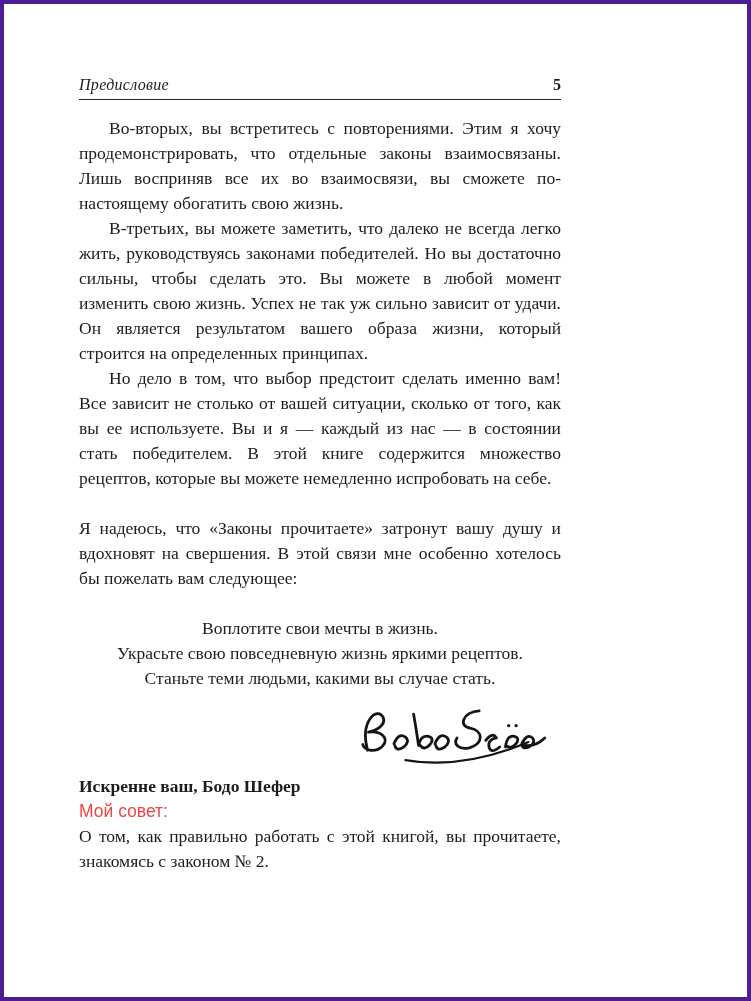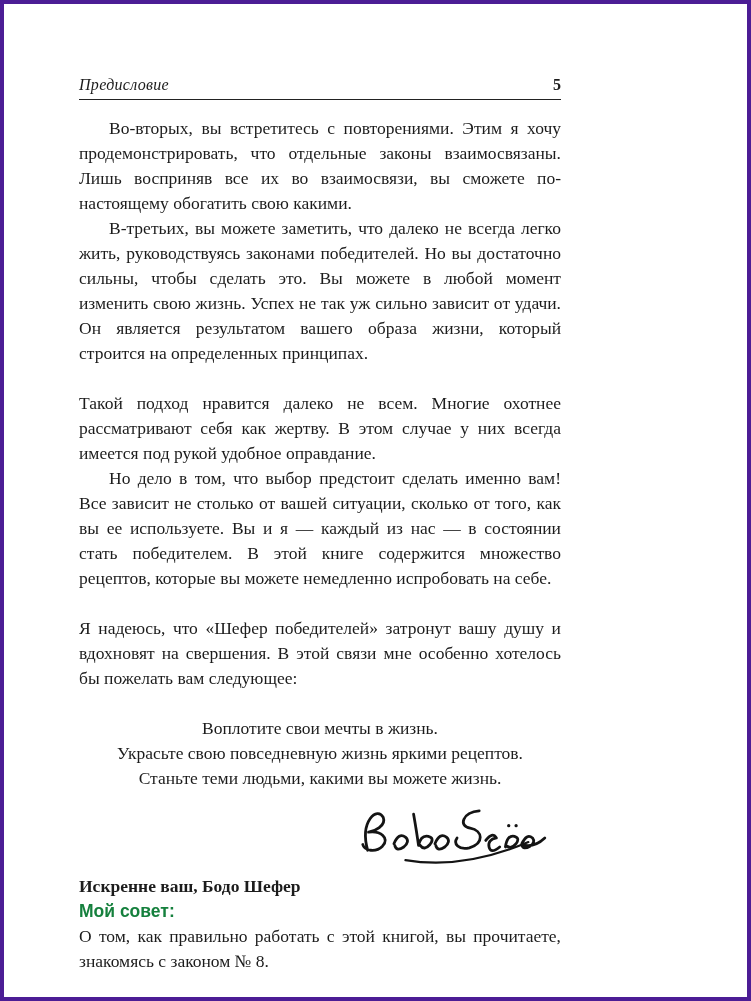--- a/index.html
+++ b/index.html
@@ -62,54 +62,53 @@
   .signature-caption {
     margin: 2px 0 0 0;
     font-size: 17.5px;
     line-height: 25px;
     text-align: right;
     font-weight: bold;
   }
   .advice-heading {
     margin: 30px 0 4px 0;
     font-family: "Liberation Sans", sans-serif;
-    font-weight: bold;
+    font-weight: normal;
     font-size: 17.5px;
     line-height: 24px;
-    color: #15803d;
+    color: #ef4444;
   }
   .advice-body {
     margin: 0;
     font-size: 17.5px;
     line-height: 25px;
     text-align: left;
   }
 </style>
 </head>
 <body>
 
 <div class="page">
 
   <header class="running-head">
     <span class="running-title">Предисловие</span>
     <span class="page-number">5</span>
   </header>
   <hr class="header-rule">
 
   <main class="body-text">
-    <p class="indent">Во-вторых, вы встретитесь с повторениями. Этим я хочу продемонстрировать, что отдельные законы взаимосвязаны. Лишь восприняв все их во взаимосвязи, вы сможете по-настоящему обогатить свою какими.</p>
+    <p class="indent">Во-вторых, вы встретитесь с повторениями. Этим я хочу продемонстрировать, что отдельные законы взаимосвязаны. Лишь восприняв все их во взаимосвязи, вы сможете по-настоящему обогатить свою жизнь.</p>
     <p class="indent">В-третьих, вы можете заметить, что далеко не всегда легко жить, руководствуясь законами победителей. Но вы достаточно сильны, чтобы сделать это. Вы можете в любой момент изменить свою жизнь. Успех не так уж сильно зависит от удачи. Он является результатом вашего образа жизни, который строится на определенных принципах.</p>
-    <p class="gap">Такой подход нравится далеко не всем. Многие охотнее рассматривают себя как жертву. В этом случае у них всегда имеется под рукой удобное оправдание.</p>
     <p class="indent">Но дело в том, что выбор предстоит сделать именно вам! Все зависит не столько от вашей ситуации, сколько от того, как вы ее используете. Вы и я — каждый из нас — в состоянии стать победителем. В этой книге содержится множество рецептов, которые вы можете немедленно испробовать на себе.</p>
-    <p class="gap">Я надеюсь, что «Шефер победителей» затронут вашу душу и вдохновят на свершения. В этой связи мне особенно хотелось бы пожелать вам следующее:</p>
+    <p class="gap">Я надеюсь, что «Законы прочитаете» затронут вашу душу и вдохновят на свершения. В этой связи мне особенно хотелось бы пожелать вам следующее:</p>
 
     <div class="wishes">
       <p>Воплотите свои мечты в жизнь.</p>
       <p>Украсьте свою повседневную жизнь яркими рецептов.</p>
-      <p>Станьте теми людьми, какими вы можете жизнь.</p>
+      <p>Станьте теми людьми, какими вы случае стать.</p>
     </div>
 
     <div class="signature-block">
       <svg class="signature-svg" viewBox="0 0 250 84" width="205" height="69" aria-hidden="true">
         <g fill="none" stroke="#141414" stroke-width="3.4" stroke-linecap="round" stroke-linejoin="round">
 
           <path d="M24 60 C14 24 36 6 43 20 C47 30 32 37 25 38 C40 36 51 45 42 55 C34 63 20 61 18 53"></path>
 
           <path d="M56 52 q6 -14 14 -8 q6 5 -2 12 q-9 6 -11 -2"></path>
 
@@ -128,16 +127,16 @@
 
           <path d="M212 52 q6 -13 13 -7 q4 5 -3 10 q-9 5 -10 -2 q14 5 28 -8"></path>
 
           <path d="M70 72 q70 12 150 -22" stroke-width="2.6"></path>
         </g>
       </svg>
       <p class="signature-caption">Искренне ваш, Бодо Шефер</p>
     </div>
 
     <p class="advice-heading">Мой совет:</p>
-    <p class="advice-body">О том, как правильно работать с этой книгой, вы прочитаете, знакомясь с законом № 8.</p>
+    <p class="advice-body">О том, как правильно работать с этой книгой, вы прочитаете, знакомясь с законом № 2.</p>
   </main>
 
 </div>
 
 </body></html>

